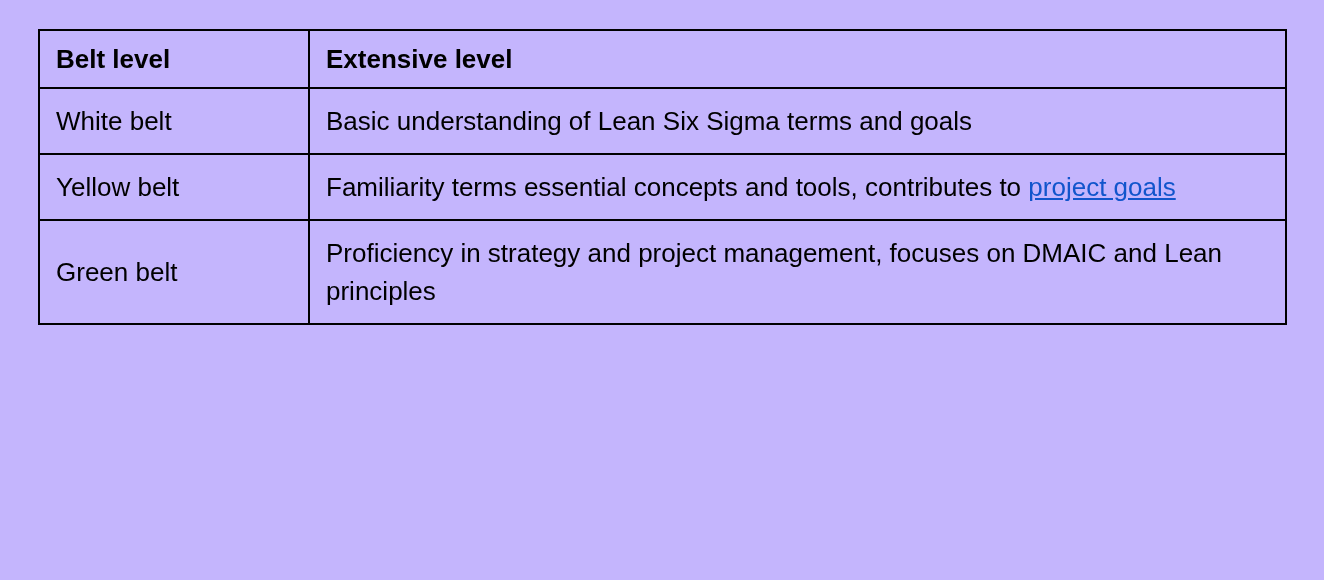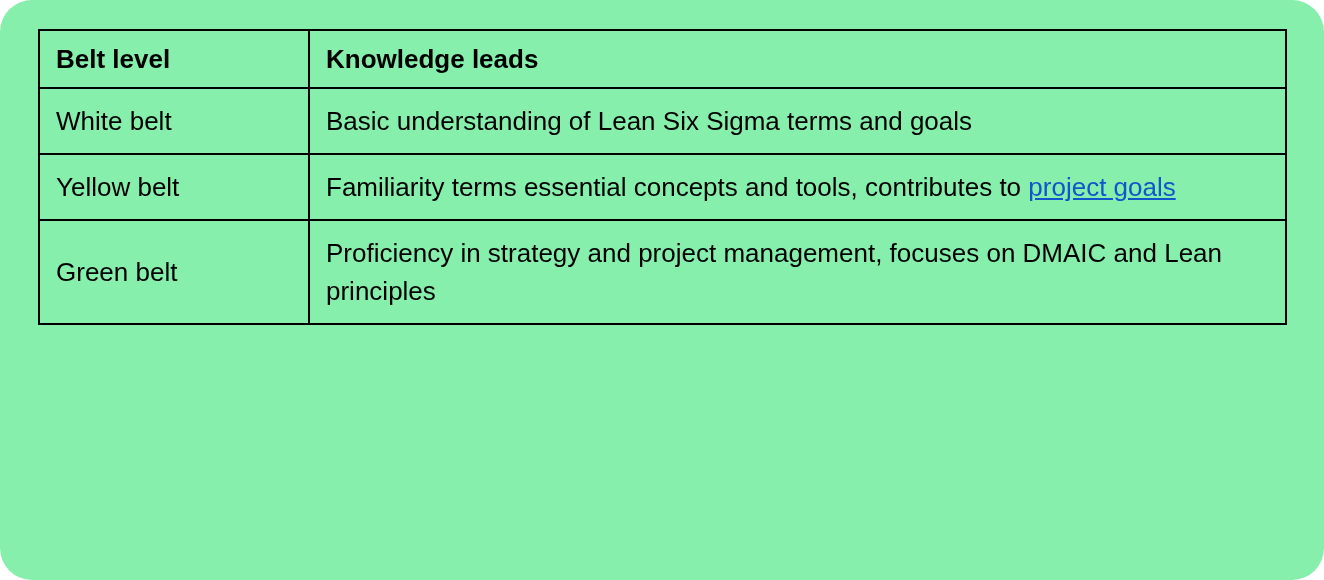--- a/index.html
+++ b/index.html
@@ -4,24 +4,23 @@
 <style>
   html, body {
     margin: 0;
     padding: 0;
     background: #ffffff;
     font-family: "Liberation Sans", sans-serif;
   }
   .page {
     width: 1324px;
     height: 580px;
-    background: #86efac;
+    background: #c4b5fd;
     box-sizing: border-box;
     padding: 29px 0 0 38px;
-    border-radius: 32px;
   }
   table.belt-table {
     border-collapse: collapse;
     width: 1247px;
     table-layout: fixed;
     color: #000000;
     font-size: 26px;
   }
   table.belt-table th,
   table.belt-table td {
@@ -49,21 +48,21 @@
 
 <div class="page">
   <table class="belt-table">
     <colgroup>
       <col class="belt-col">
       <col class="knowledge-col">
     </colgroup>
     <thead>
       <tr>
         <th>Belt level</th>
-        <th>Knowledge leads</th>
+        <th>Extensive level</th>
       </tr>
     </thead>
     <tbody>
       <tr>
         <td>White belt</td>
         <td>Basic understanding of Lean Six Sigma terms and goals</td>
       </tr>
       <tr>
         <td>Yellow belt</td>
         <td><span>Familiarity terms essential concepts and tools, contributes to </span><a class="doc-link" href="#">project goals</a></td>

